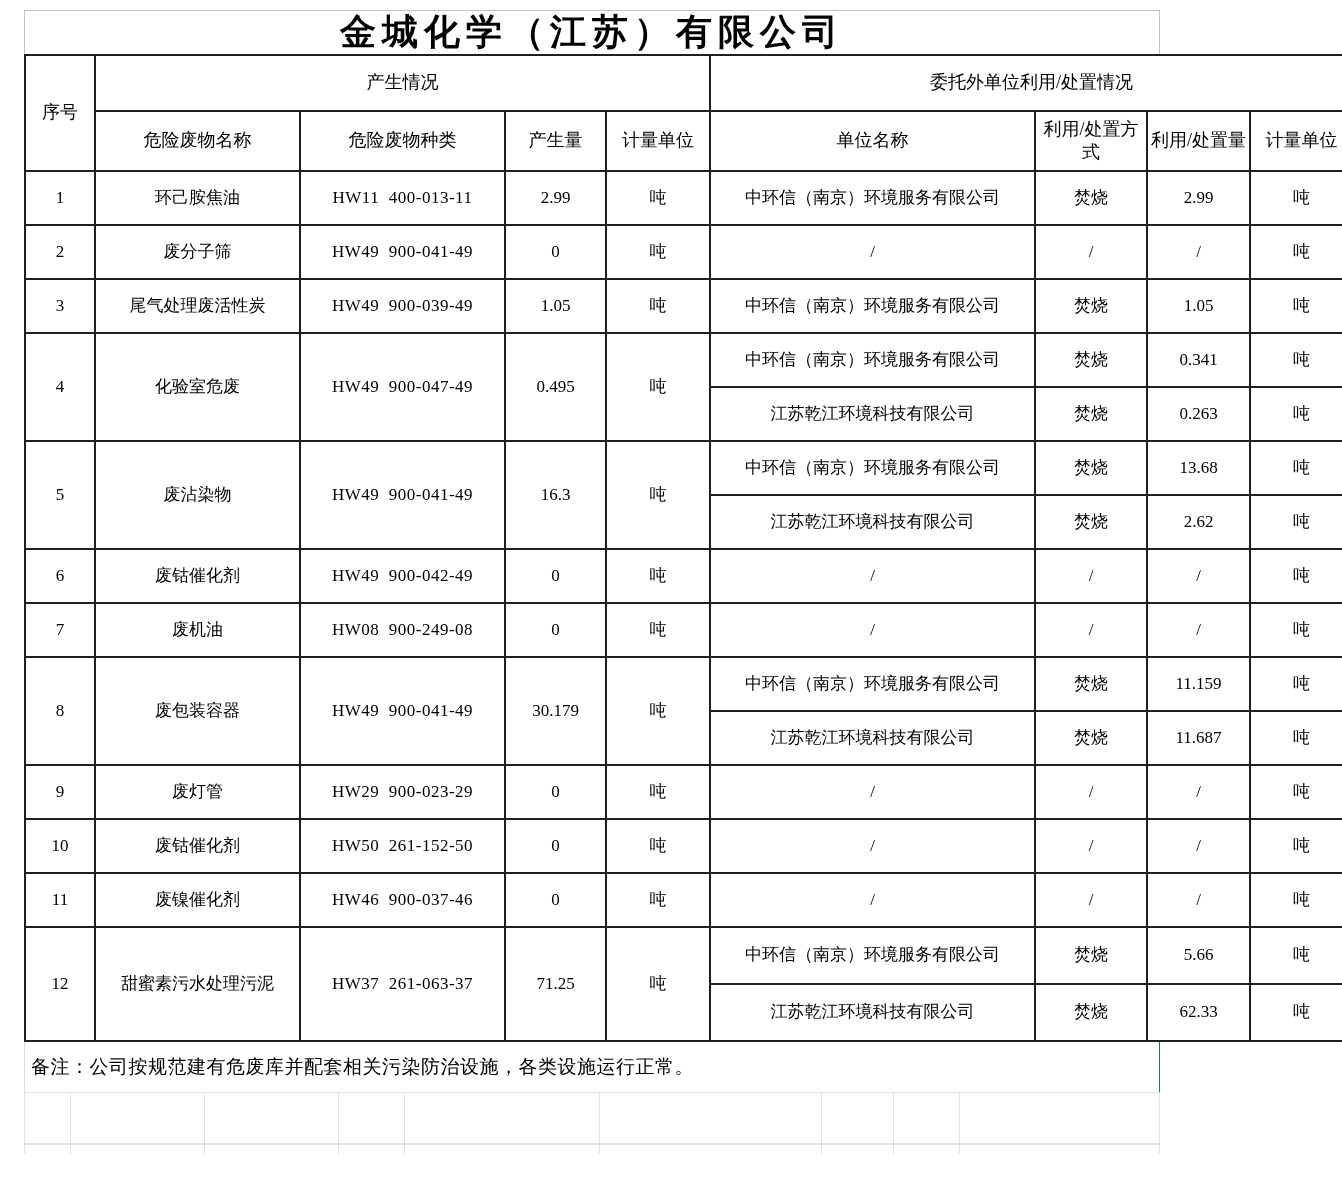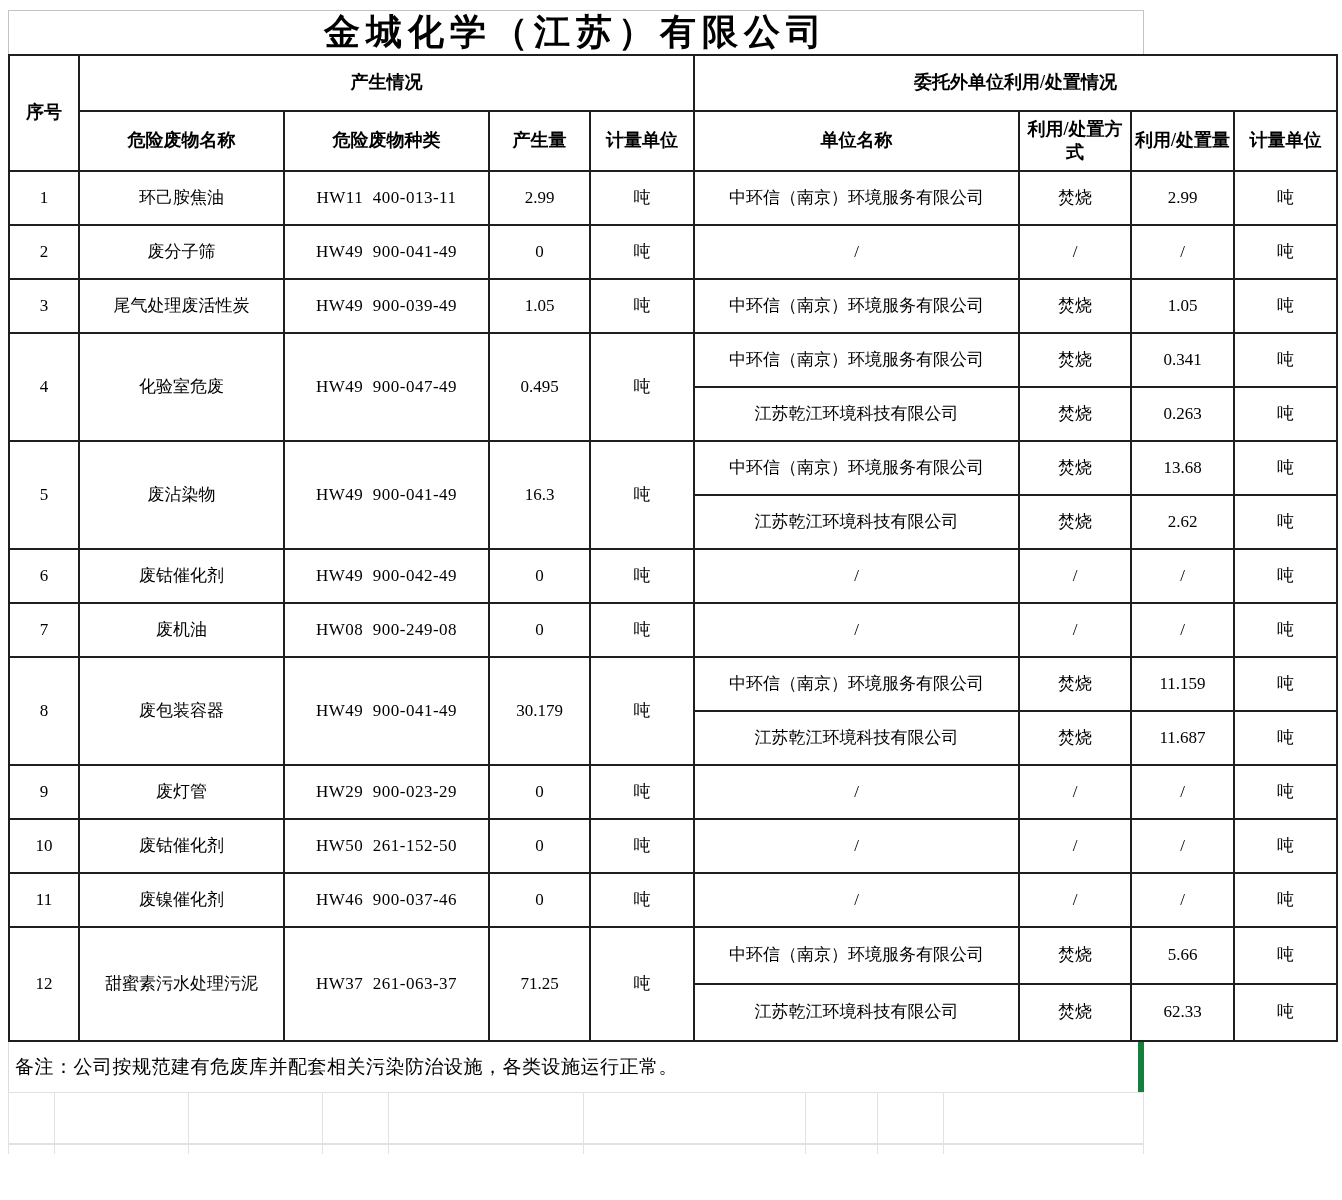--- a/index.html
+++ b/index.html
@@ -3,21 +3,21 @@
 <meta charset="utf-8">
 <style>
   html, body {
     margin: 0; padding: 0;
     width: 1342px; height: 1200px;
     background: #ffffff;
     font-family: "Liberation Serif", serif;
     color: #000;
     overflow: hidden;
   }
-  .sheet { position: absolute; left: 8px; top: 10px; width: 1136px; }
+  .sheet { position: absolute; left: 24px; top: 10px; width: 1136px; }
 
   .title-band {
     box-sizing: border-box;
     height: 44px;
     border: 1px solid #c3c3c3;
     border-bottom: none;
     display: flex; align-items: center; justify-content: center;
     font-size: 36px; font-weight: bold; letter-spacing: 6px;
     white-space: nowrap;
   }
@@ -38,32 +38,32 @@
   }
   table.main th, table.main td {
     border: 2px solid #1f1f1f;
     text-align: center;
     vertical-align: middle;
     padding: 0 2px;
     font-size: 17px;
     line-height: 1.3;
     overflow: hidden;
   }
-  table.main th { font-weight: bold; font-size: 18px; }
+  table.main th { font-weight: normal; font-size: 18px; }
   tr.hrow1 { height: 56px; }
   tr.hrow2 { height: 60px; }
   tbody tr { height: 54px; }
   tbody tr.xtall { height: 57px; }
   td.code { white-space: pre; letter-spacing: 0.5px; }
 
   .remark-row {
     box-sizing: border-box;
     height: 50px;
     border-left: 1px solid #dcdcdc;
-    border-right: 6px solid #15803d;
+    border-right: 1px solid #15803d;
     display: flex; align-items: center;
     padding-left: 6px;
     font-size: 19px;
     letter-spacing: 0.5px;
     white-space: nowrap;
   }
 
   .empty-grid {
     box-sizing: border-box;
     display: flex;

